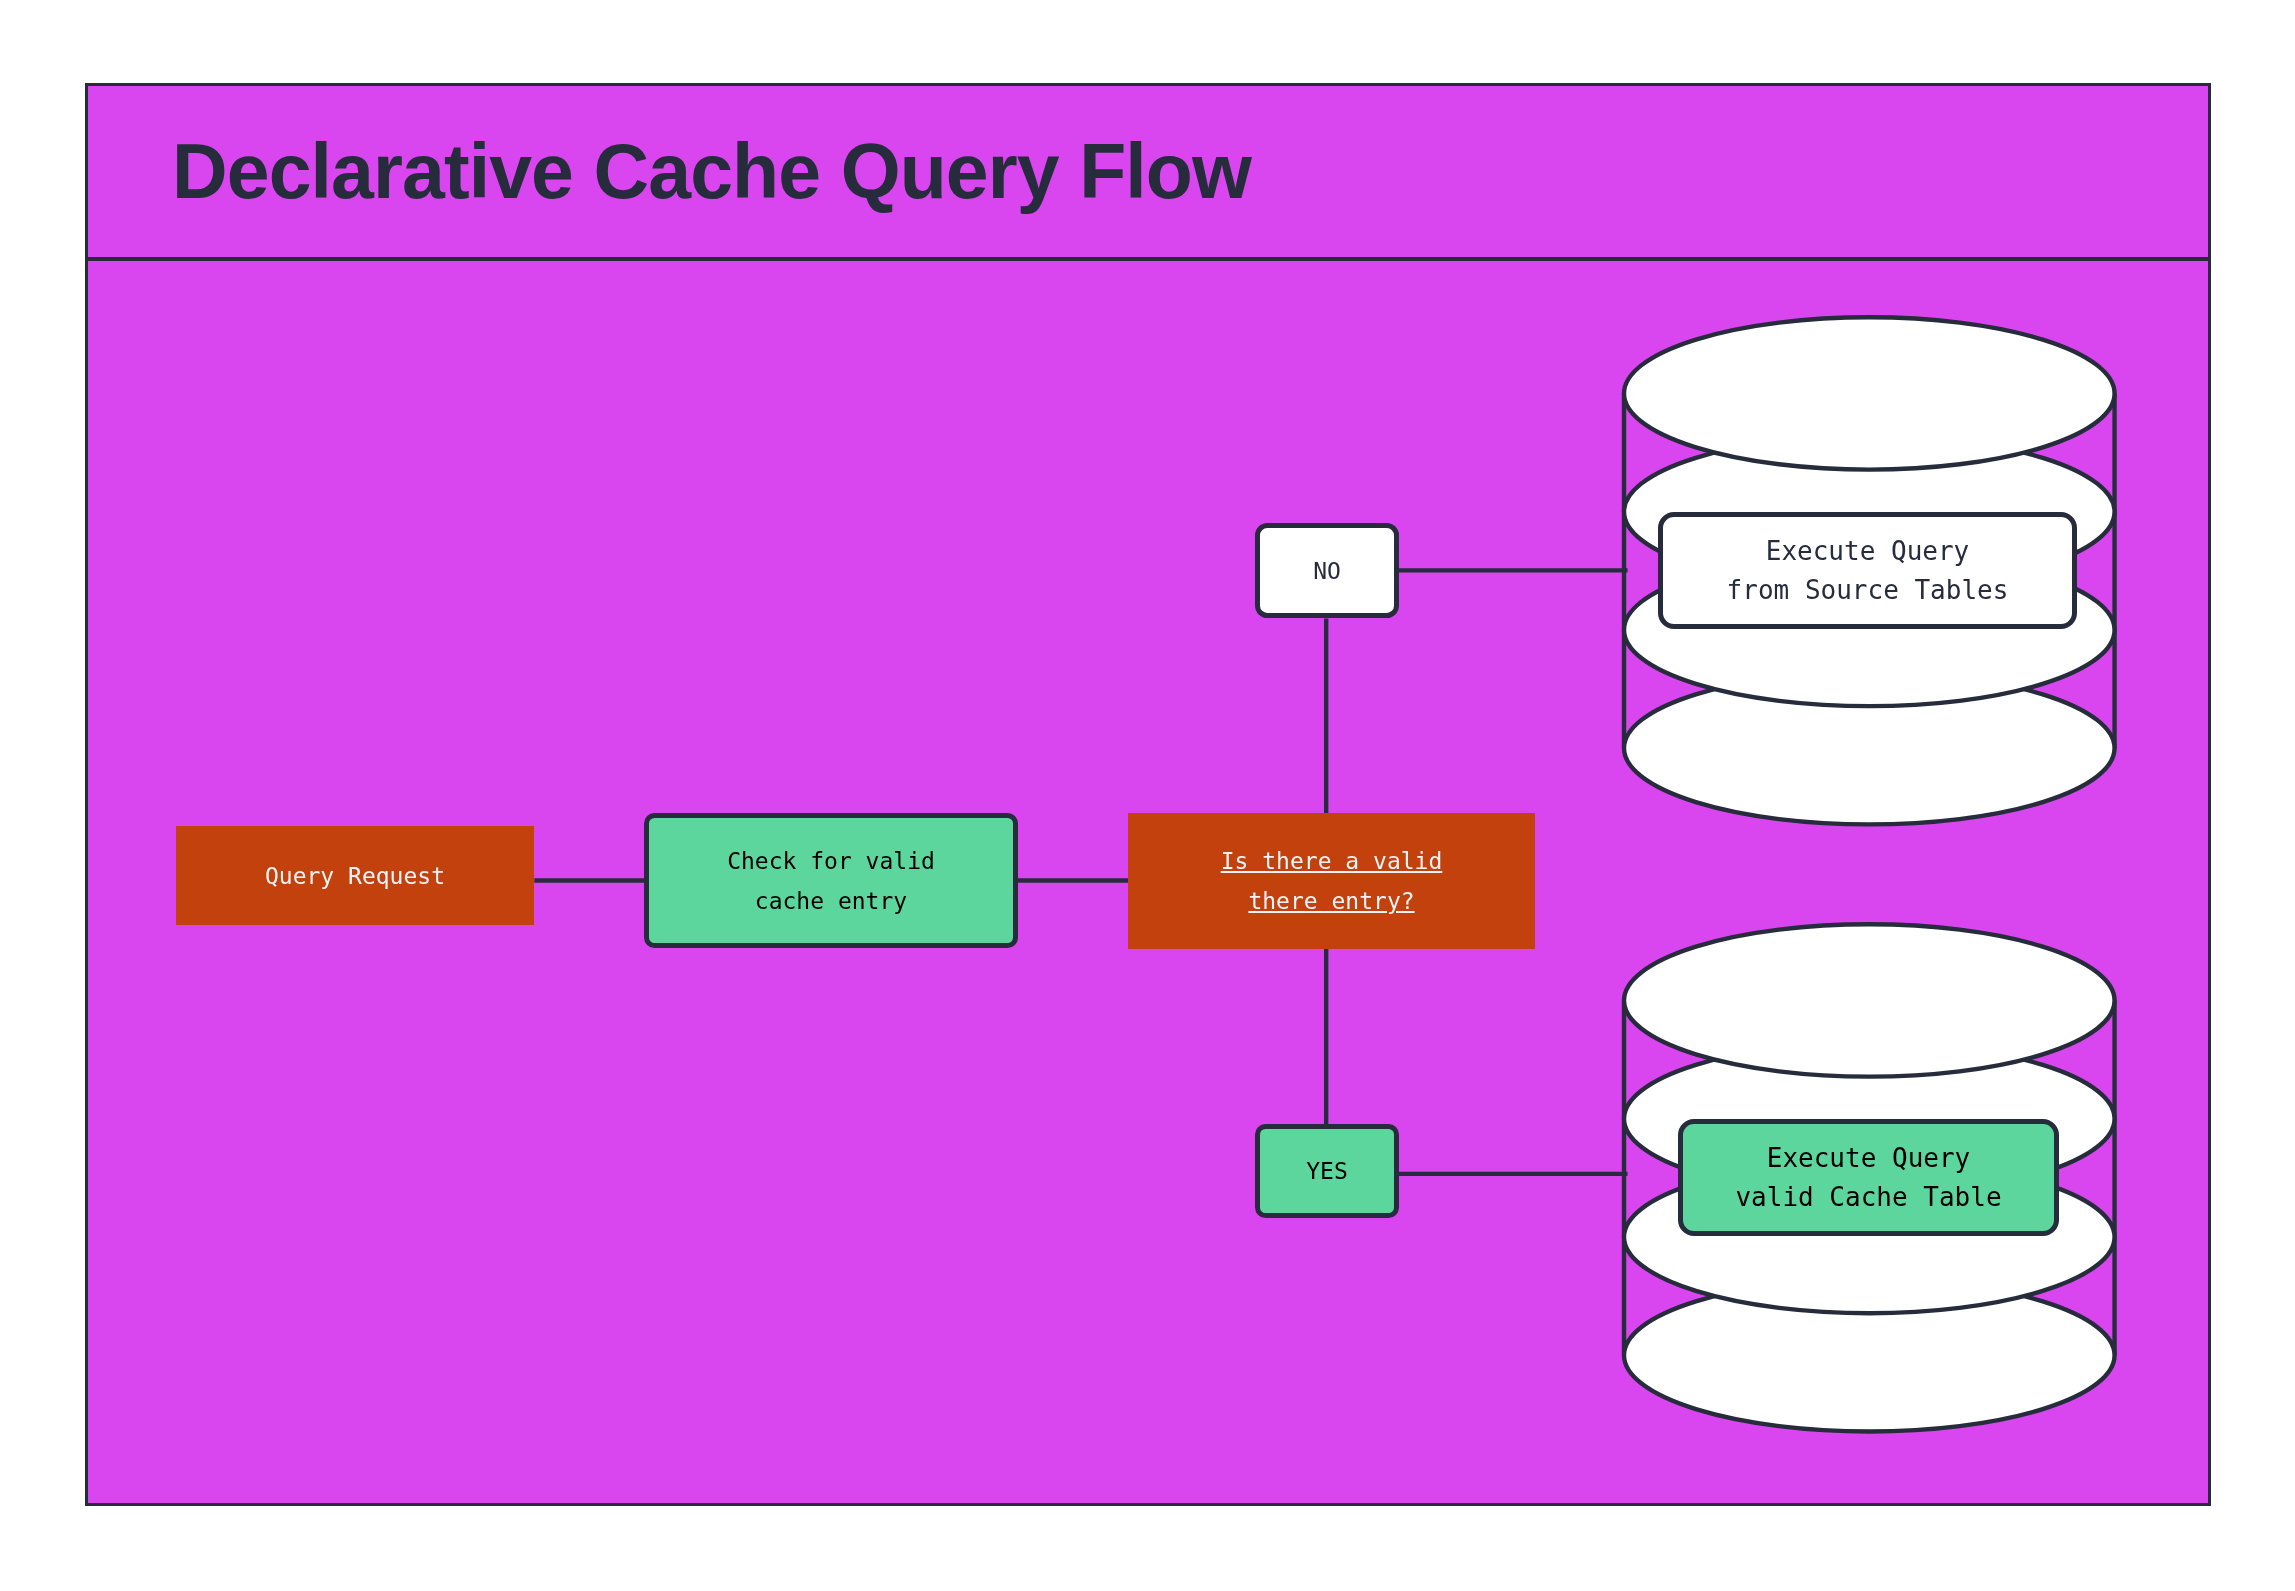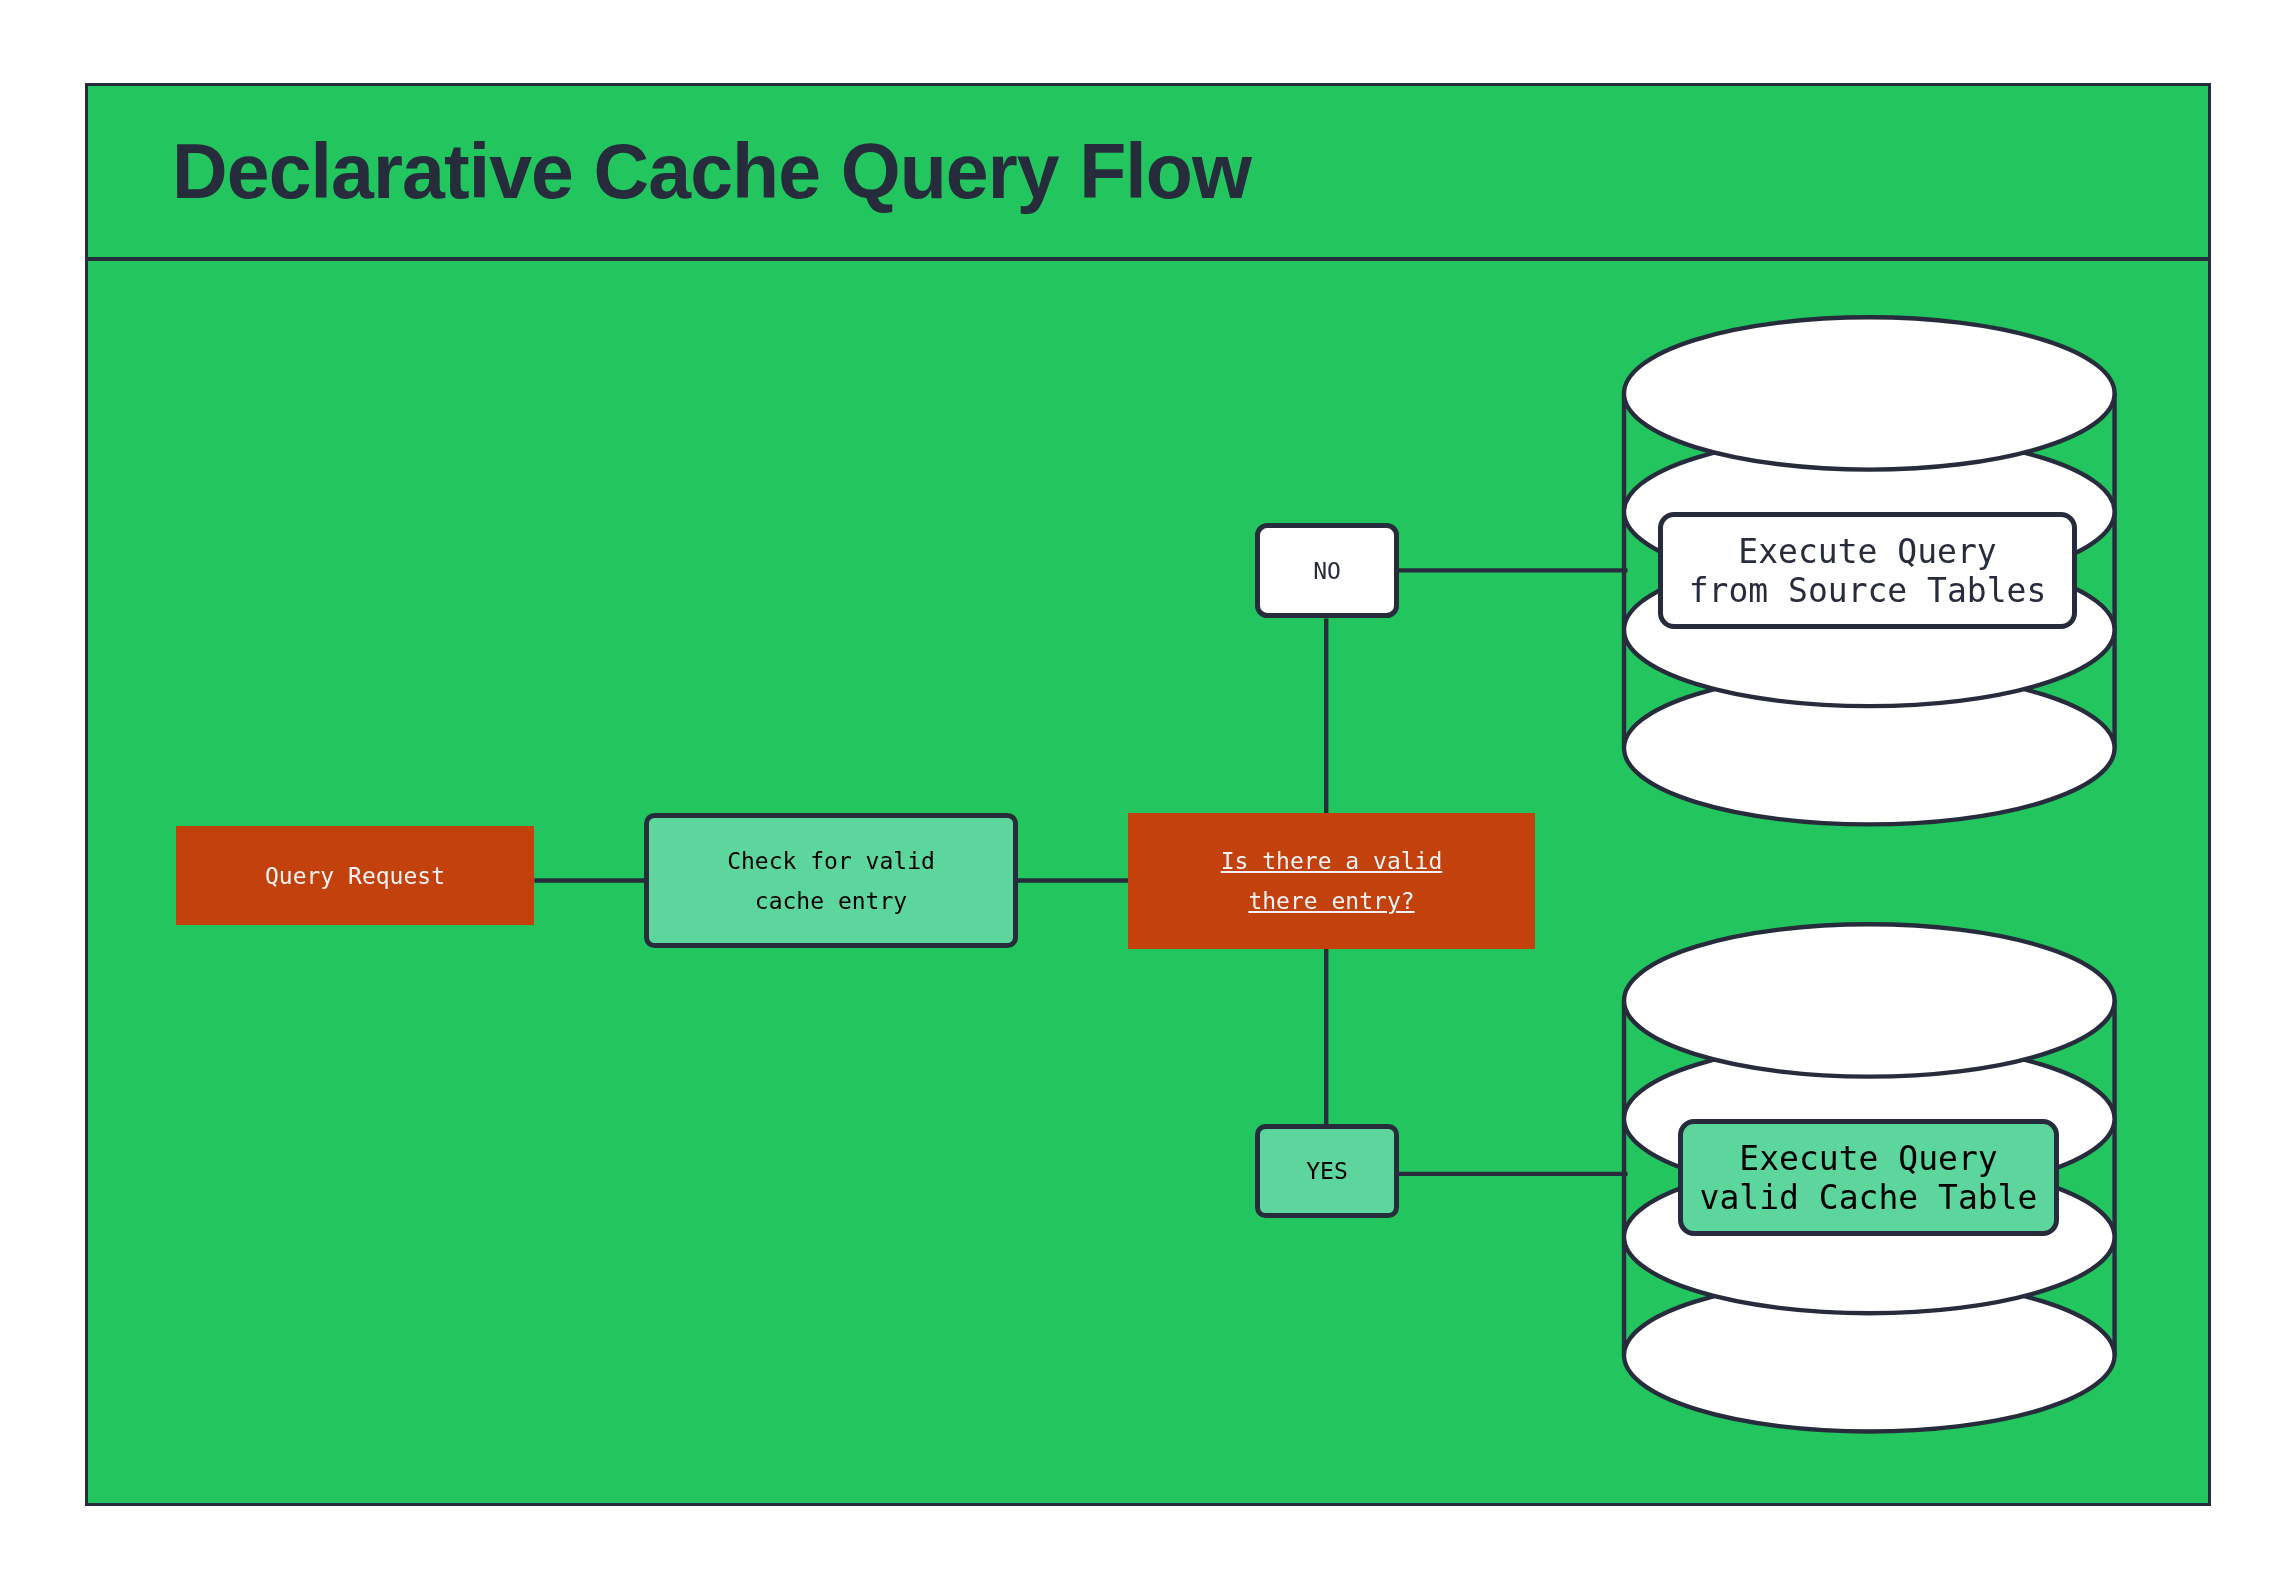--- a/index.html
+++ b/index.html
@@ -17,21 +17,21 @@
     overflow: hidden;
   }
   .frame {
     position: absolute;
     left: 85px;
     top: 83px;
     width: 2126px;
     height: 1423px;
     border: 3.5px solid #262c3c;
     box-sizing: border-box;
-    background: #22c55e;
+    background: #d946ef;
   }
   .header {
     position: absolute;
     left: 0;
     top: 0;
     width: 100%;
     height: 175px;
     border-bottom: 4.4px solid #262c3c;
     box-sizing: border-box;
     display: flex;
@@ -56,21 +56,21 @@
     box-sizing: border-box;
     display: flex;
     flex-direction: column;
     align-items: center;
     justify-content: center;
     text-align: center;
     font-size: 23px;
     line-height: 40px;
     white-space: nowrap;
   }
-  .node.small-text { font-size: 33px; line-height: 39px; }
+  .node.small-text { font-size: 26px; line-height: 39px; }
   .node.dark {
     background: #c2410c;
     color: #f4f4f6;
     border-radius: 0;
   }
   .node.green {
     background: #5dd69e;
     color: #000000;
     border: 5.3px solid #262c3c;
     border-radius: 10.5px;

